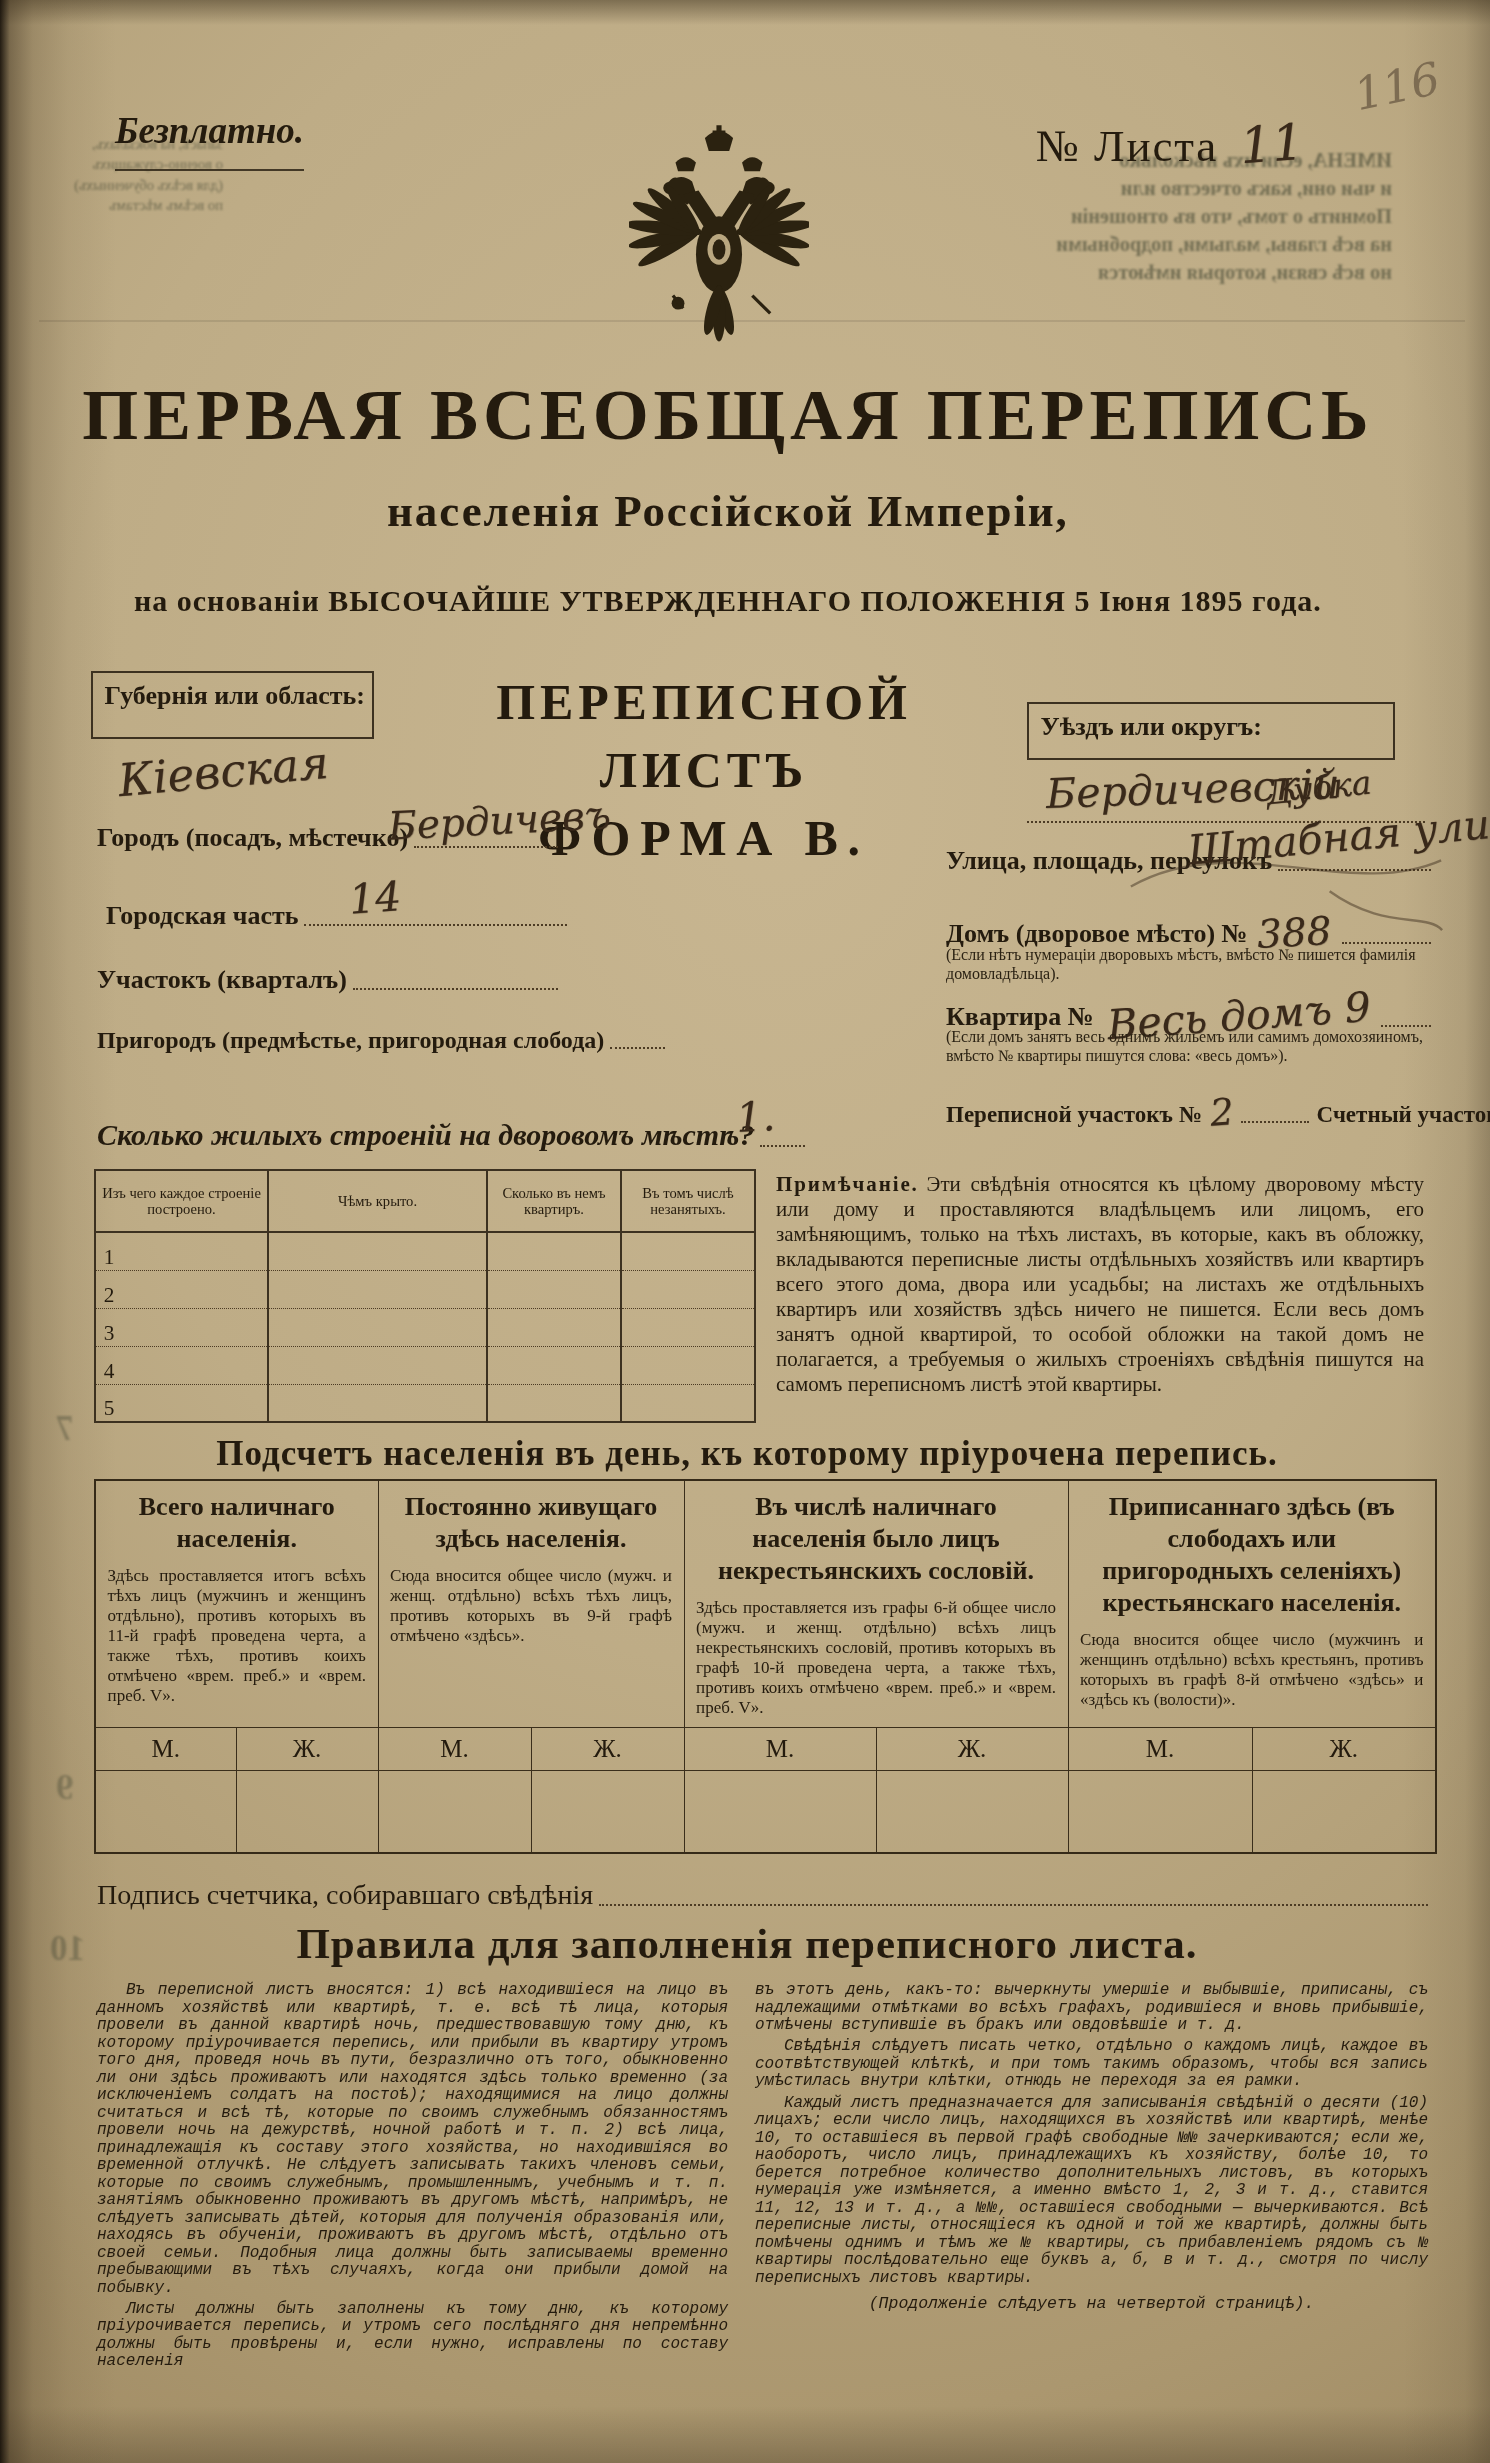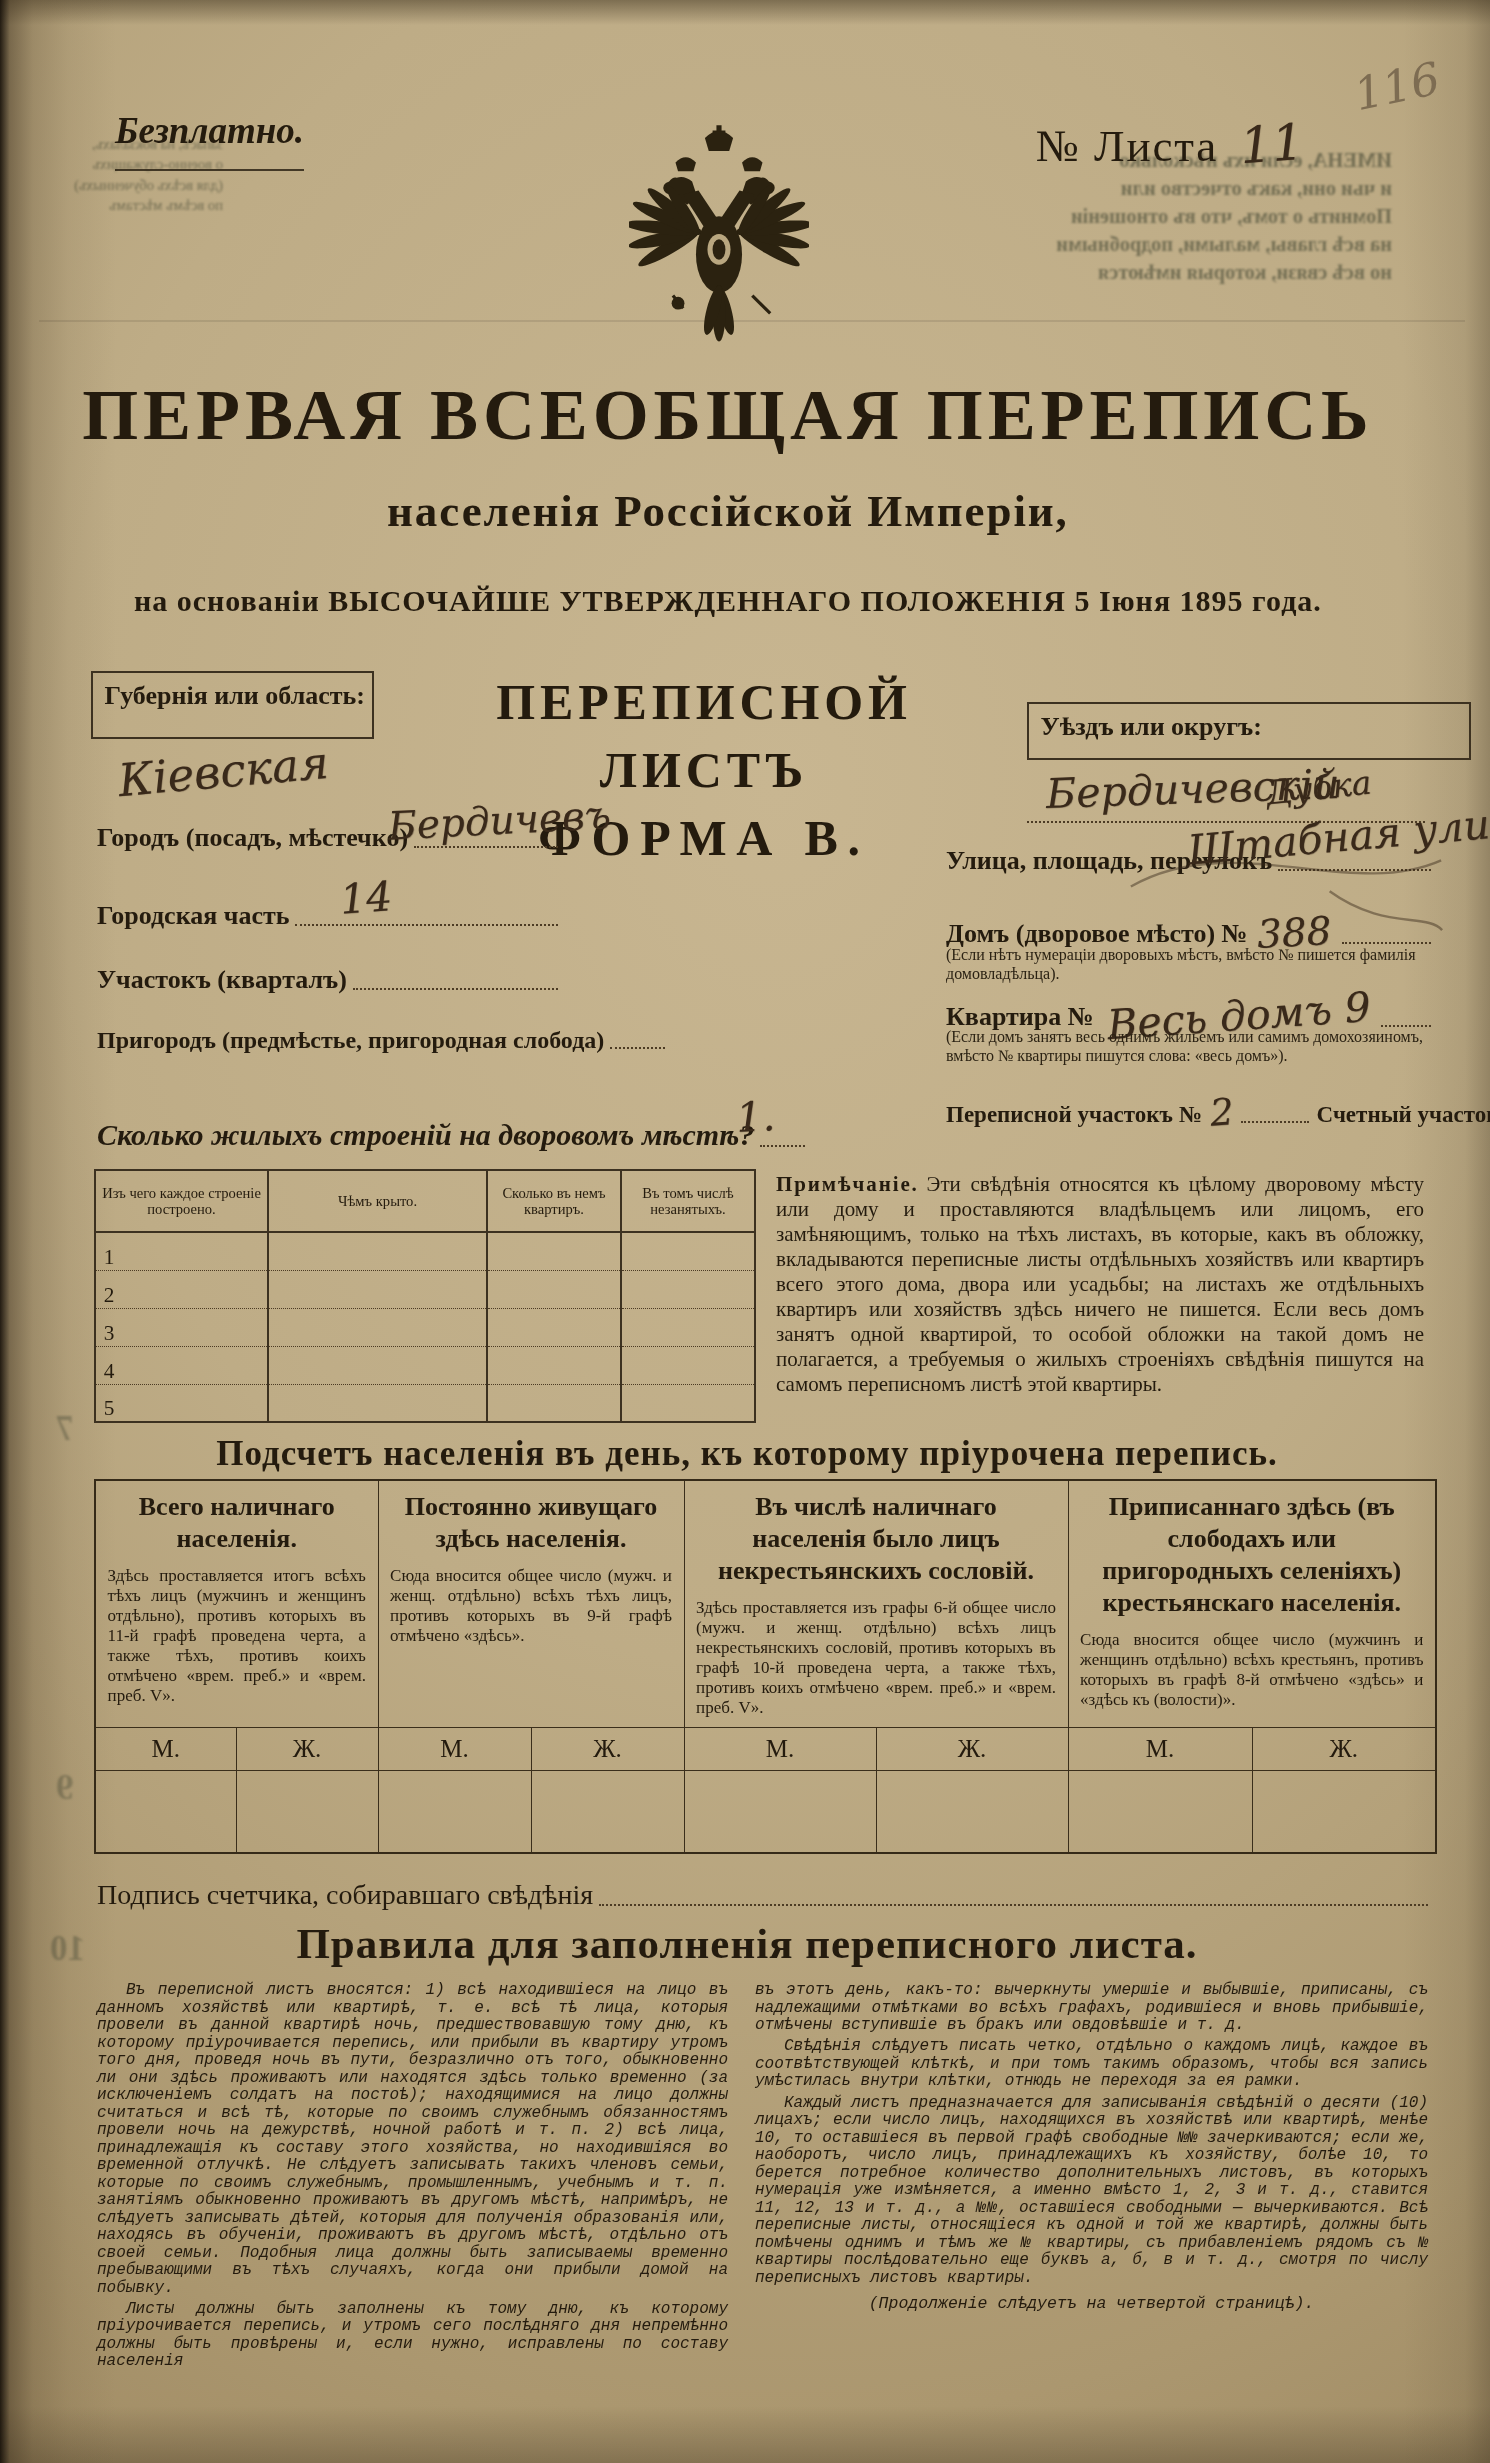--- a/index.html
+++ b/index.html
@@ -161,32 +161,32 @@
   <div class="abs head-box" style="left:91px; top:671px; width:283px; height:68px;">
     <span class="flabel" style="font-size:26px;">Губернія или область:</span>
   </div>
   <div class="abs hw" style="left:118px; top:745px; font-size:45px; transform:rotate(-5deg);">Кіевская</div>
 
   <div class="abs" style="left:386px; top:668px; width:636px;">
     <div class="sheet-title">ПЕРЕПИСНОЙ ЛИСТЪ</div>
     <div class="sheet-title" style="letter-spacing:9.7px;">ФОРМА В.</div>
   </div>
 
-  <div class="abs head-box" style="left:1027px; top:702px; width:444px; height:58px;">
+  <div class="abs head-box" style="left:1027px; top:702px; width:368px; height:58px;">
     <span class="flabel" style="font-size:26px;">Уѣздъ или округъ:</span>
   </div>
   <div class="abs hw" style="left:1046px; top:765px; font-size:41px; transform:rotate(-2deg);">Бердичевскій</div>
   <div class="abs" style="left:1027px; top:821px; width:398px; border-bottom:2.4px dotted #4c3b24;"></div>
 
   <div class="frow" style="left:97px; top:823px; width:461px;">
     <span class="flabel" style="font-size:26px;">Городъ (посадъ, мѣстечко)</span>
     <span class="leader"></span>
     <span class="hw abs" style="left:291px; top:-25px; font-size:39px; transform:rotate(-3deg);">Бердичевъ</span>
   </div>
-  <div class="frow" style="left:97px; top:901px; width:461px;">
+  <div class="frow" style="left:106px; top:901px; width:461px;">
     <span class="flabel" style="font-size:26px;">Городская часть</span>
     <span class="leader"></span>
     <span class="hw abs" style="left:243px; top:-27px; font-size:41px; transform:rotate(-4deg);">14</span>
   </div>
   <div class="frow" style="left:97px; top:965px; width:461px;">
     <span class="flabel" style="font-size:26px;">Участокъ (кварталъ)</span>
     <span class="leader"></span>
   </div>
   <div class="frow" style="left:97px; top:1027px; width:568px;">
     <span class="flabel" style="font-size:24px;">Пригородъ (предмѣстье, пригородная слобода)</span>

